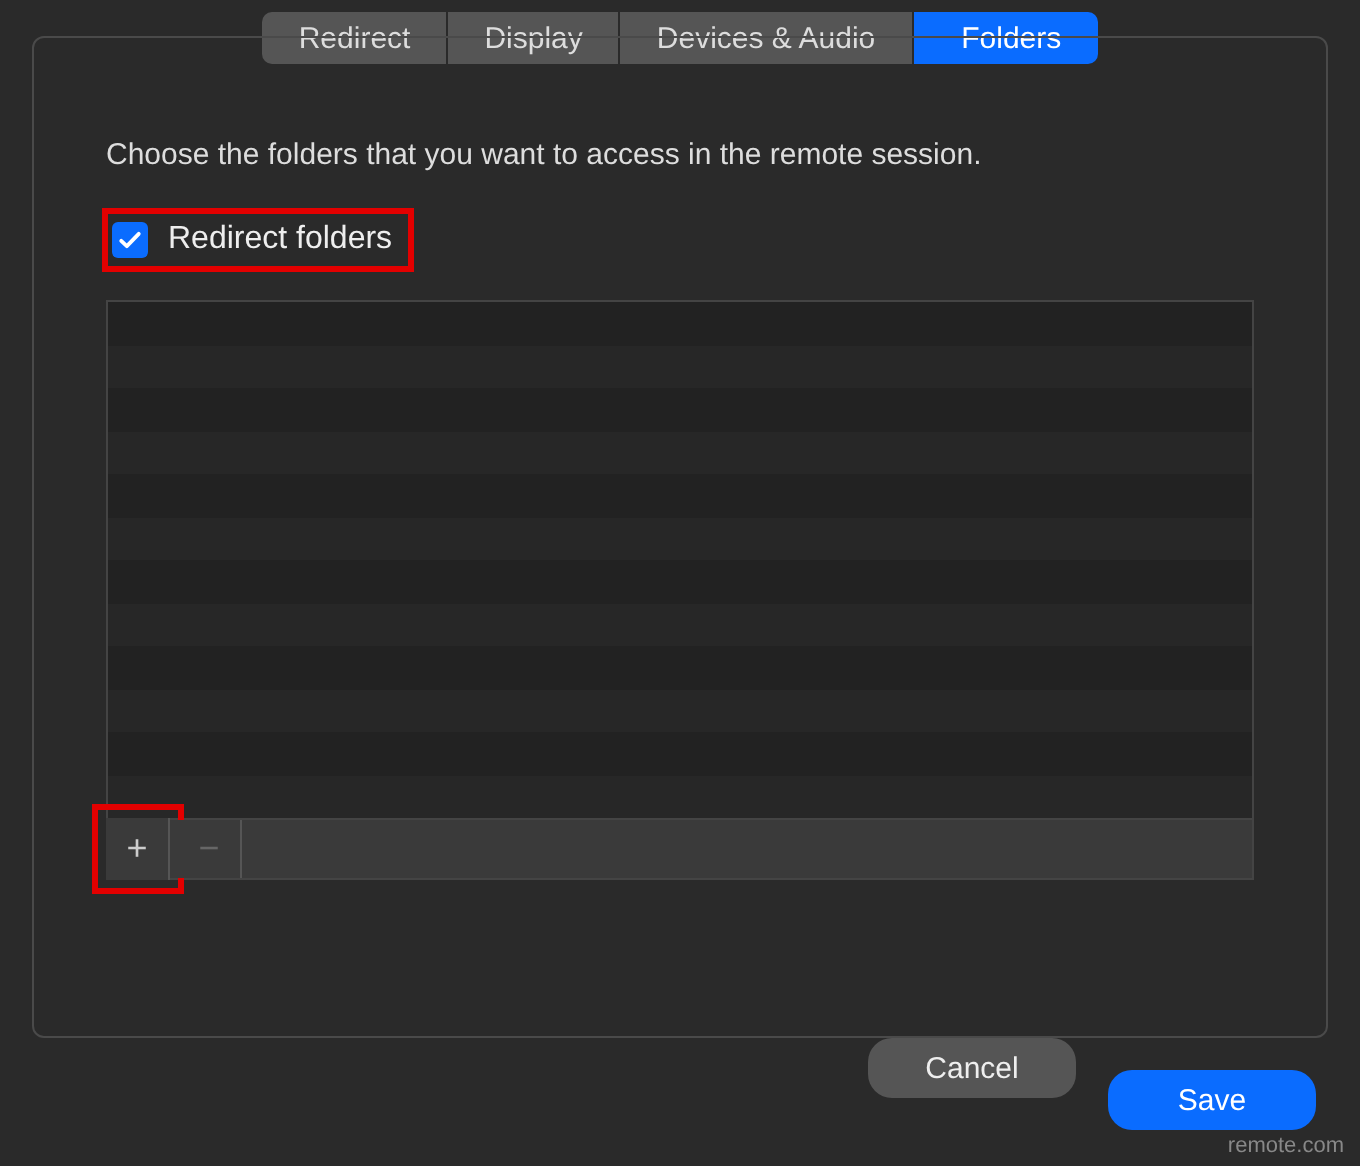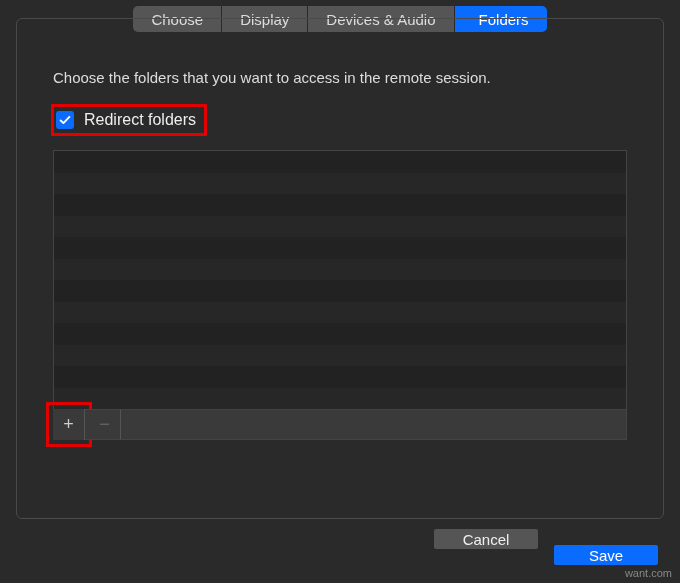--- a/index.html
+++ b/index.html
@@ -158,22 +158,22 @@
     }
     .bottom-buttons {
       position: absolute;
       right: 22px;
       bottom: 18px;
       display: flex;
       gap: 16px;
     }
     .btn {
       min-width: 104px;
-      height: 20px;
-      border-radius: 2px;
+      height: 30px;
+      border-radius: 12px;
       border: none;
       font-size: 15px;
       cursor: pointer;
       display: flex;
       align-items: center;
       justify-content: center;
     }
     .btn-cancel {
       background: #555;
       color: #eee;
@@ -188,21 +188,21 @@
       right: 8px;
       bottom: 4px;
       color: #888;
       font-size: 11px;
     }
   </style>
 </head>
 <body>
 
 <div class="tabs">
-  <button class="tab">Choose</button>
+  <button class="tab">Redirect</button>
   <button class="tab">Display</button>
   <button class="tab">Devices &amp; Audio</button>
   <button class="tab active">Folders</button>
 </div>
 
 <div class="content-frame">
   <div class="inner">
     <div class="desc">Choose the folders that you want to access in the remote session.</div>
 
     <div class="checkbox-row highlight-box">
@@ -243,13 +243,13 @@
       </div>
     </div>
   </div>
 </div>
 
 <div class="bottom-buttons">
   <button class="btn btn-cancel">Cancel</button>
   <button class="btn btn-save">Save</button>
 </div>
 
-<div class="watermark">want.com</div>
+<div class="watermark">remote.com</div>
 
 </body></html>

